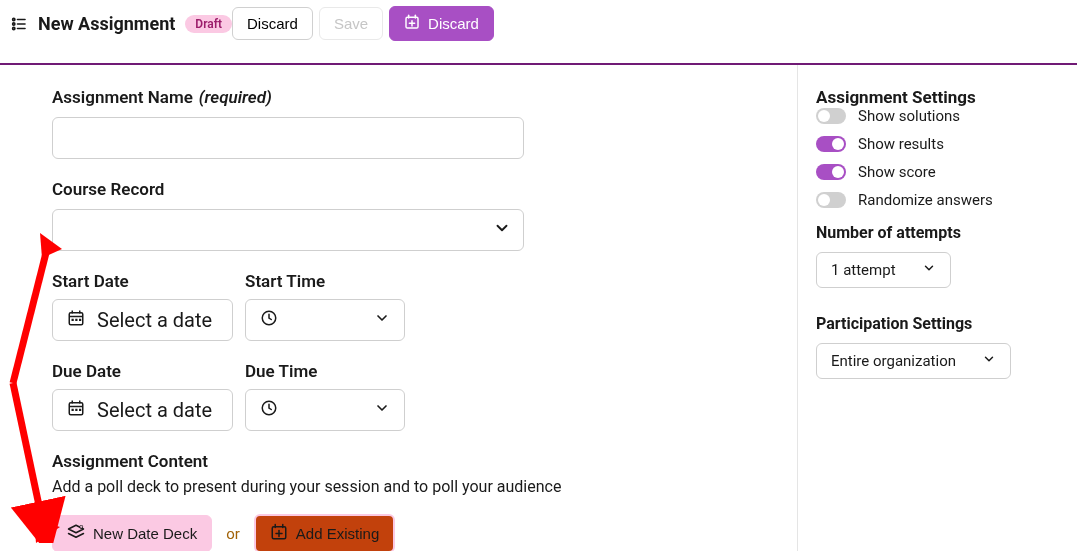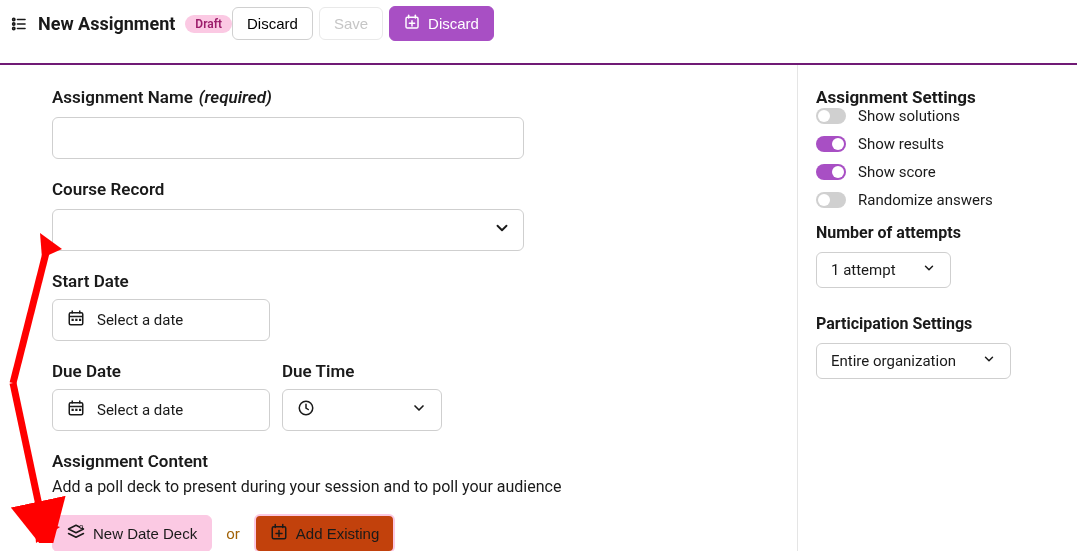--- a/index.html
+++ b/index.html
@@ -42,23 +42,23 @@
   }
   .select-wrap {
     width: 472px; height: 42px; border: 1px solid #cfcfcf; border-radius: 6px;
     display: flex; align-items: center; justify-content: flex-end; padding: 0 12px;
   }
 
   .row { display: flex; gap: 12px; margin-bottom: 20px; }
   .col .label { margin-bottom: 8px; }
 
   .date-input {
-    width: 218px; height: 42px; border: 1px solid #cfcfcf; border-radius: 6px;
+    width: 181px; height: 42px; border: 1px solid #cfcfcf; border-radius: 6px;
     display: flex; align-items: center; gap: 12px; padding: 0 14px;
-    font-size: 15px; color: #1a1a1a;
+    font-size: 20px; color: #1a1a1a;
   }
   .time-input {
     width: 160px; height: 42px; border: 1px solid #cfcfcf; border-radius: 6px;
     display: flex; align-items: center; justify-content: space-between; padding: 0 14px;
   }
 
   .section-title { font-size: 17px; font-weight: 600; margin-bottom: 6px; }
   .section-desc { font-size: 16px; color: #1a1a1a; margin-bottom: 18px; }
 
   .content-row { display: flex; align-items: center; gap: 14px; }
@@ -172,20 +172,36 @@
                 <rect x="6" y="13" width="3" height="3"></rect>
                 <rect x="11" y="13" width="3" height="3"></rect>
                 <rect x="16" y="13" width="3" height="3"></rect>
                 <line x1="7" y1="2" x2="7" y2="6" stroke="#1a1a1a" stroke-width="2"></line>
                 <line x1="17" y1="2" x2="17" y2="6" stroke="#1a1a1a" stroke-width="2"></line>
               </svg>
           </span>
           <span>Select a date</span>
         </div>
       </div>
+      <div class="col">
+        <label class="label">Start Time</label>
+        <div class="time-input">
+          <span>
+            <svg width="18" height="18" viewBox="0 0 24 24" fill="none" stroke="#1a1a1a" stroke-width="2" stroke-linecap="round">
+                <circle cx="12" cy="12" r="9"></circle>
+                <polyline points="12 7 12 12 15 14"></polyline>
+              </svg>
+          </span>
+          <span>
+            <svg width="16" height="16" viewBox="0 0 24 24" fill="none" stroke="#1a1a1a" stroke-width="2.5" stroke-linecap="round" stroke-linejoin="round">
+                <polyline points="6 9 12 15 18 9"></polyline>
+              </svg>
+          </span>
+        </div>
+      </div>
     </div>
 
     <div class="row">
       <div class="col">
         <label class="label">Due Date</label>
         <div class="date-input">
           <span>
             <svg width="18" height="18" viewBox="0 0 24 24" fill="#1a1a1a">
                 <rect x="3" y="5" width="18" height="16" rx="2" fill="none" stroke="#1a1a1a" stroke-width="2"></rect>
                 <line x1="3" y1="10" x2="21" y2="10" stroke="#1a1a1a" stroke-width="2"></line>

